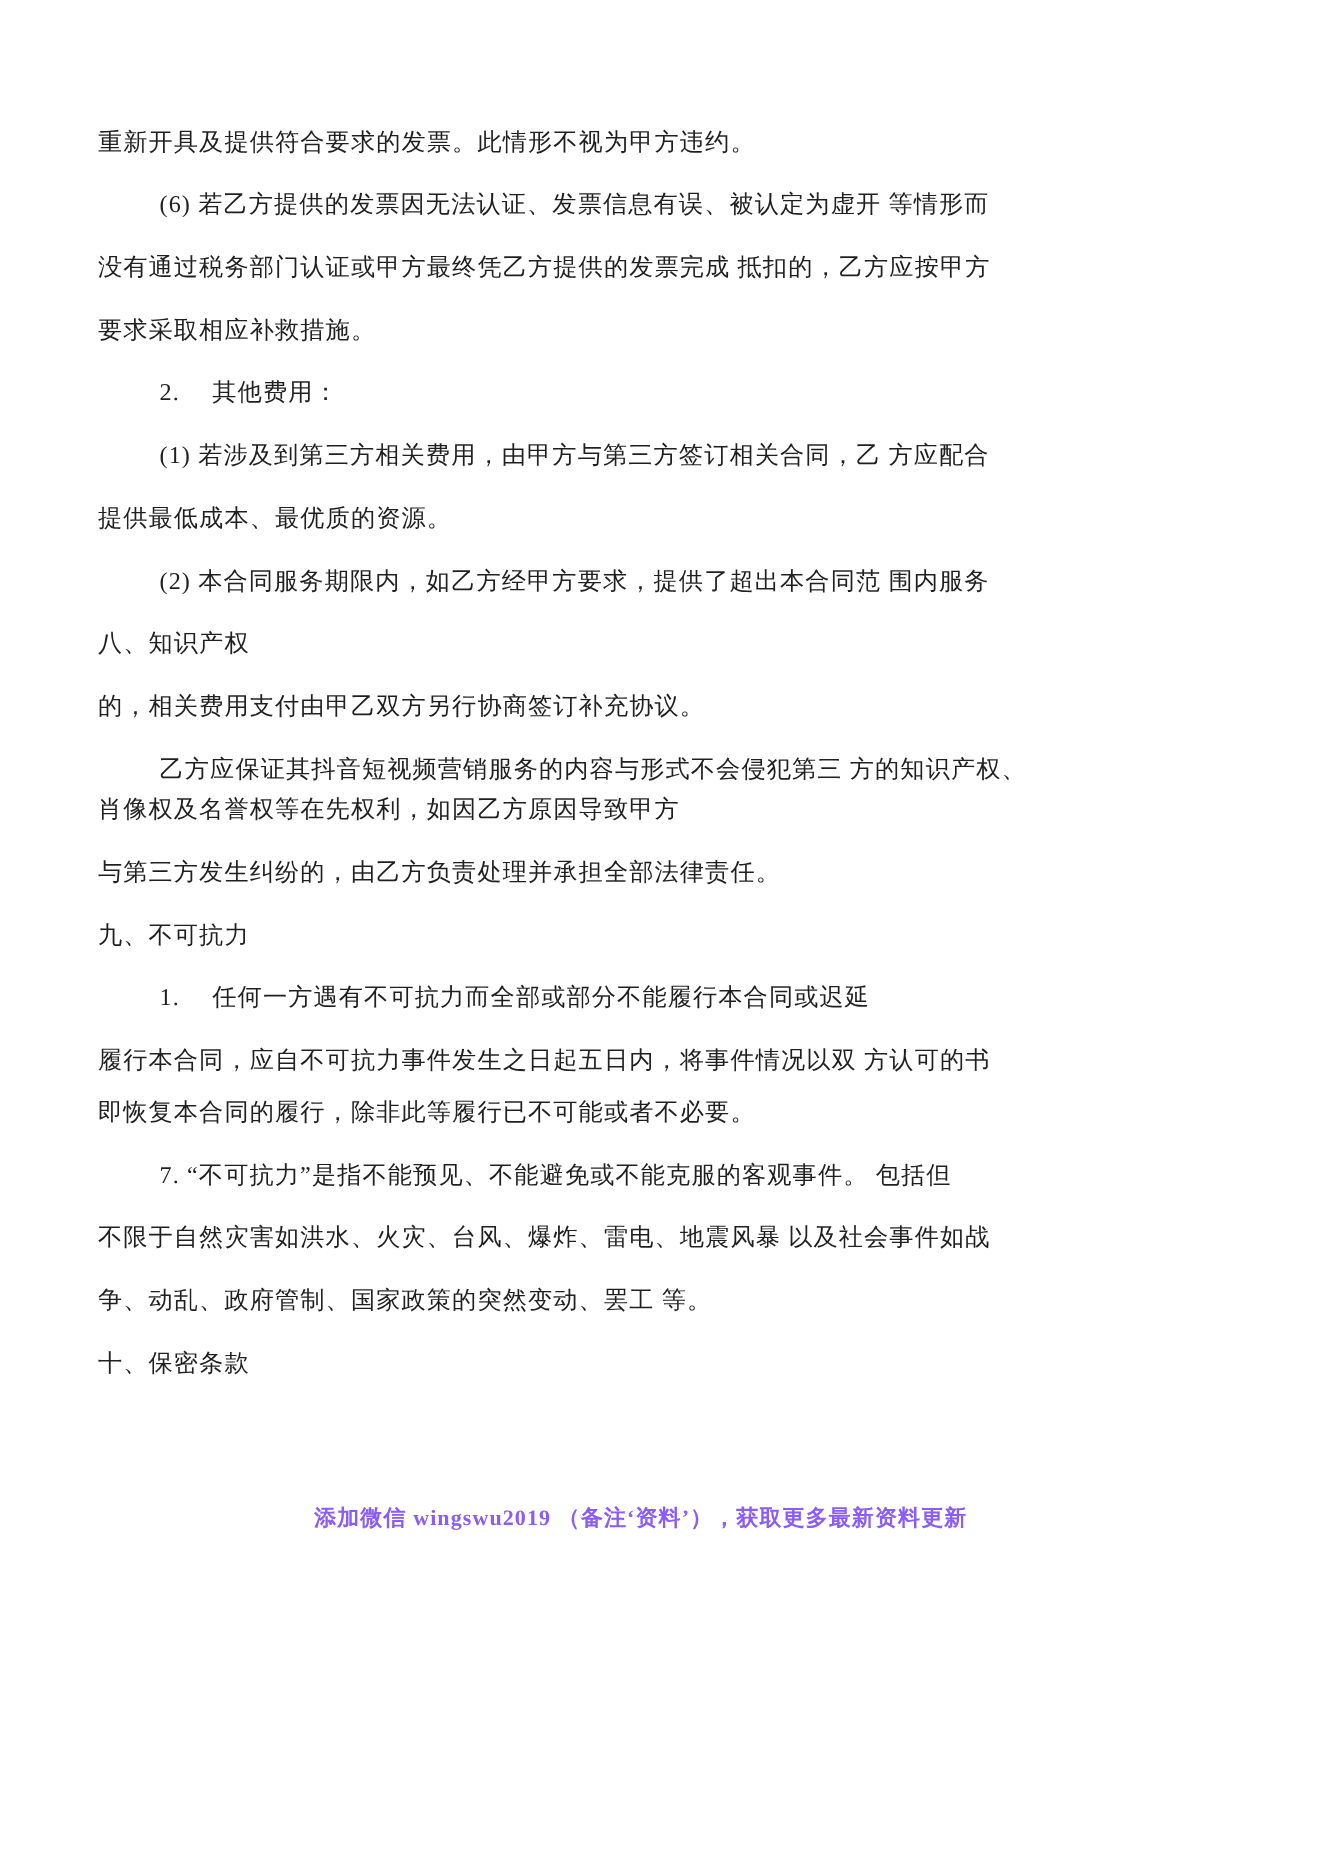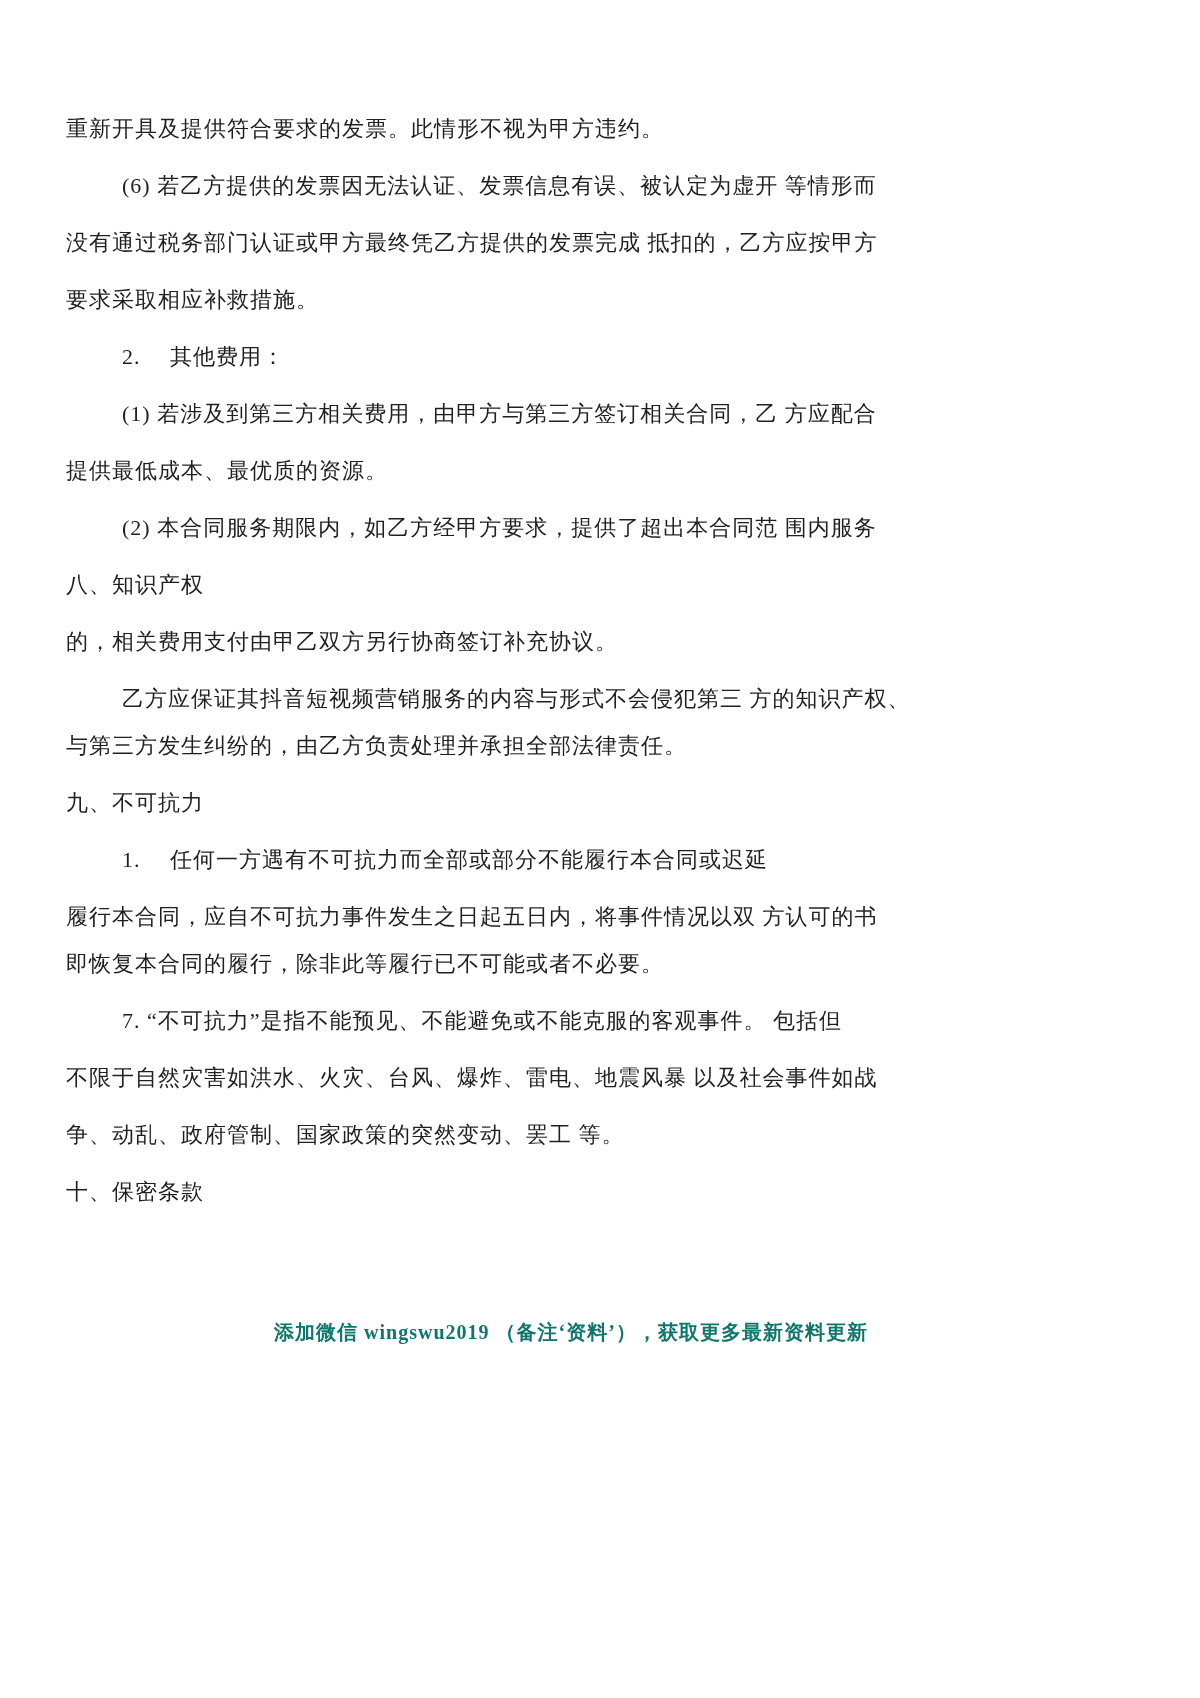--- a/index.html
+++ b/index.html
@@ -6,21 +6,21 @@
     margin: 0;
     padding: 0;
     background: #ffffff;
   }
   .page {
     position: relative;
     width: 1200px;
     height: 1698px;
     background: #ffffff;
     box-sizing: border-box;
-    padding: 100px 148px 0 66px;
+    padding: 100px 148px 0 89px;
     overflow: hidden;
     font-family: "Liberation Serif", "DejaVu Serif", serif;
     color: #1f1f1f;
   }
   .doc-body {
     font-size: 22px;
     letter-spacing: 1px;
     text-align: left;
   }
   .ln {
@@ -61,27 +61,28 @@
     <div class="ln ind">(6) 若乙方提供的发票因无法认证、发票信息有误、被认定为虚开 等情形而</div>
     <div class="ln">没有通过税务部门认证或甲方最终凭乙方提供的发票完成 抵扣的，乙方应按甲方</div>
     <div class="ln">要求采取相应补救措施。</div>
     <div class="ln ind">2.　 其他费用：</div>
     <div class="ln ind">(1) 若涉及到第三方相关费用，由甲方与第三方签订相关合同，乙 方应配合</div>
     <div class="ln">提供最低成本、最优质的资源。</div>
     <div class="ln ind">(2) 本合同服务期限内，如乙方经甲方要求，提供了超出本合同范 围内服务</div>
     <div class="ln">八、知识产权</div>
     <div class="ln">的，相关费用支付由甲乙双方另行协商签订补充协议。</div>
     <div class="ln ind tight tight-first">乙方应保证其抖音短视频营销服务的内容与形式不会侵犯第三 方的知识产权、</div>
+    <div class="ln tight tight-last">肖像权及名誉权等在先权利，如因乙方原因导致甲方</div>
     <div class="ln">与第三方发生纠纷的，由乙方负责处理并承担全部法律责任。</div>
     <div class="ln">九、不可抗力</div>
     <div class="ln ind">1.　 任何一方遇有不可抗力而全部或部分不能履行本合同或迟延</div>
     <div class="ln tight tight-first">履行本合同，应自不可抗力事件发生之日起五日内，将事件情况以双 方认可的书</div>
     <div class="ln">即恢复本合同的履行，除非此等履行已不可能或者不必要。</div>
     <div class="ln ind">7. “不可抗力”是指不能预见、不能避免或不能克服的客观事件。 包括但</div>
     <div class="ln">不限于自然灾害如洪水、火灾、台风、爆炸、雷电、地震风暴 以及社会事件如战</div>
     <div class="ln">争、动乱、政府管制、国家政策的突然变动、罢工 等。</div>
     <div class="ln">十、保密条款</div>
   </div>
 
-  <div class="footer-note" style="color: #0f766e;">
+  <div class="footer-note" style="color: #8b5cf6;">
     <span>添加微信 </span><span class="wechat-id">wingswu2019</span><span> （备注‘资料’），获取更多最新资料更新</span>
   </div>
 </div>
 
 </body></html>

